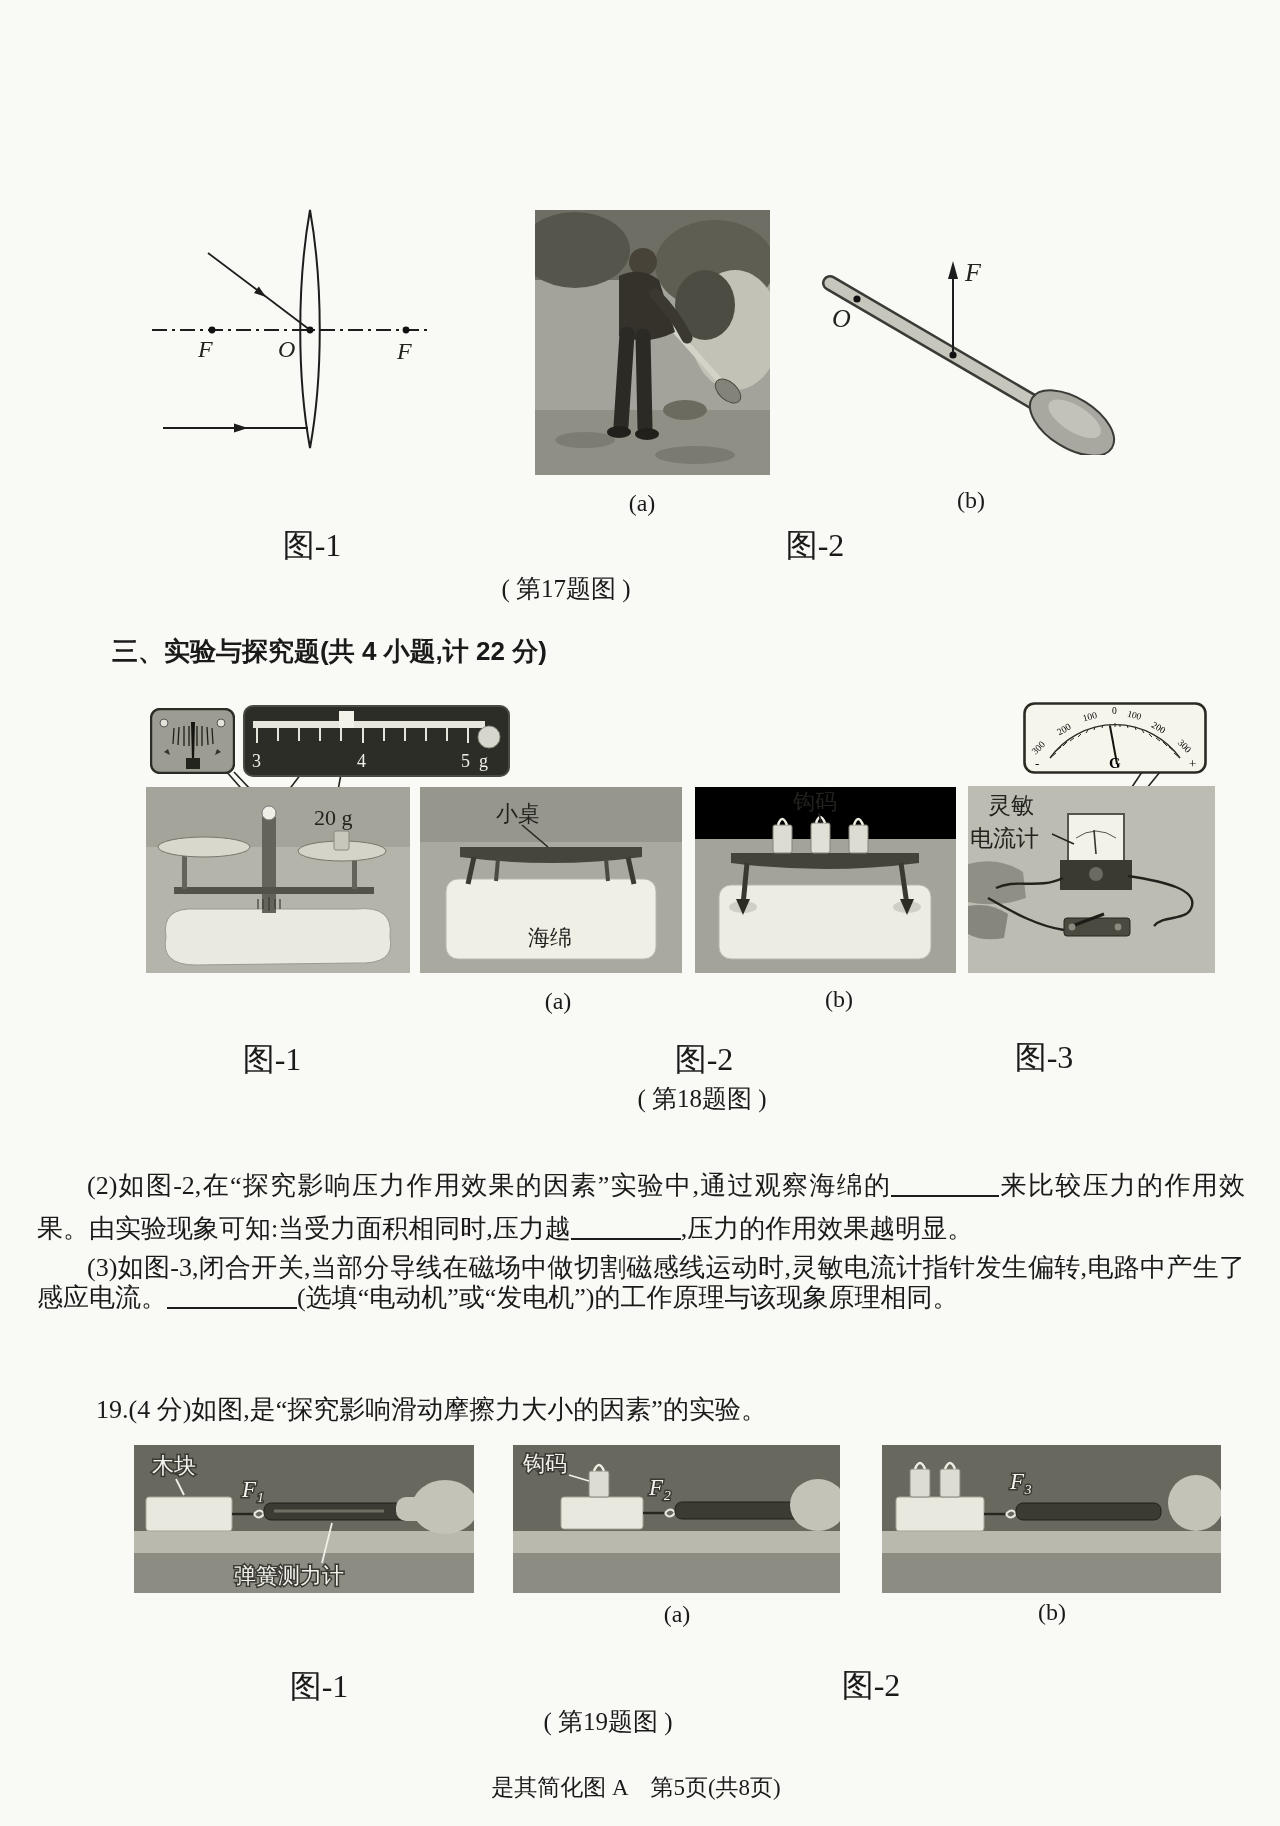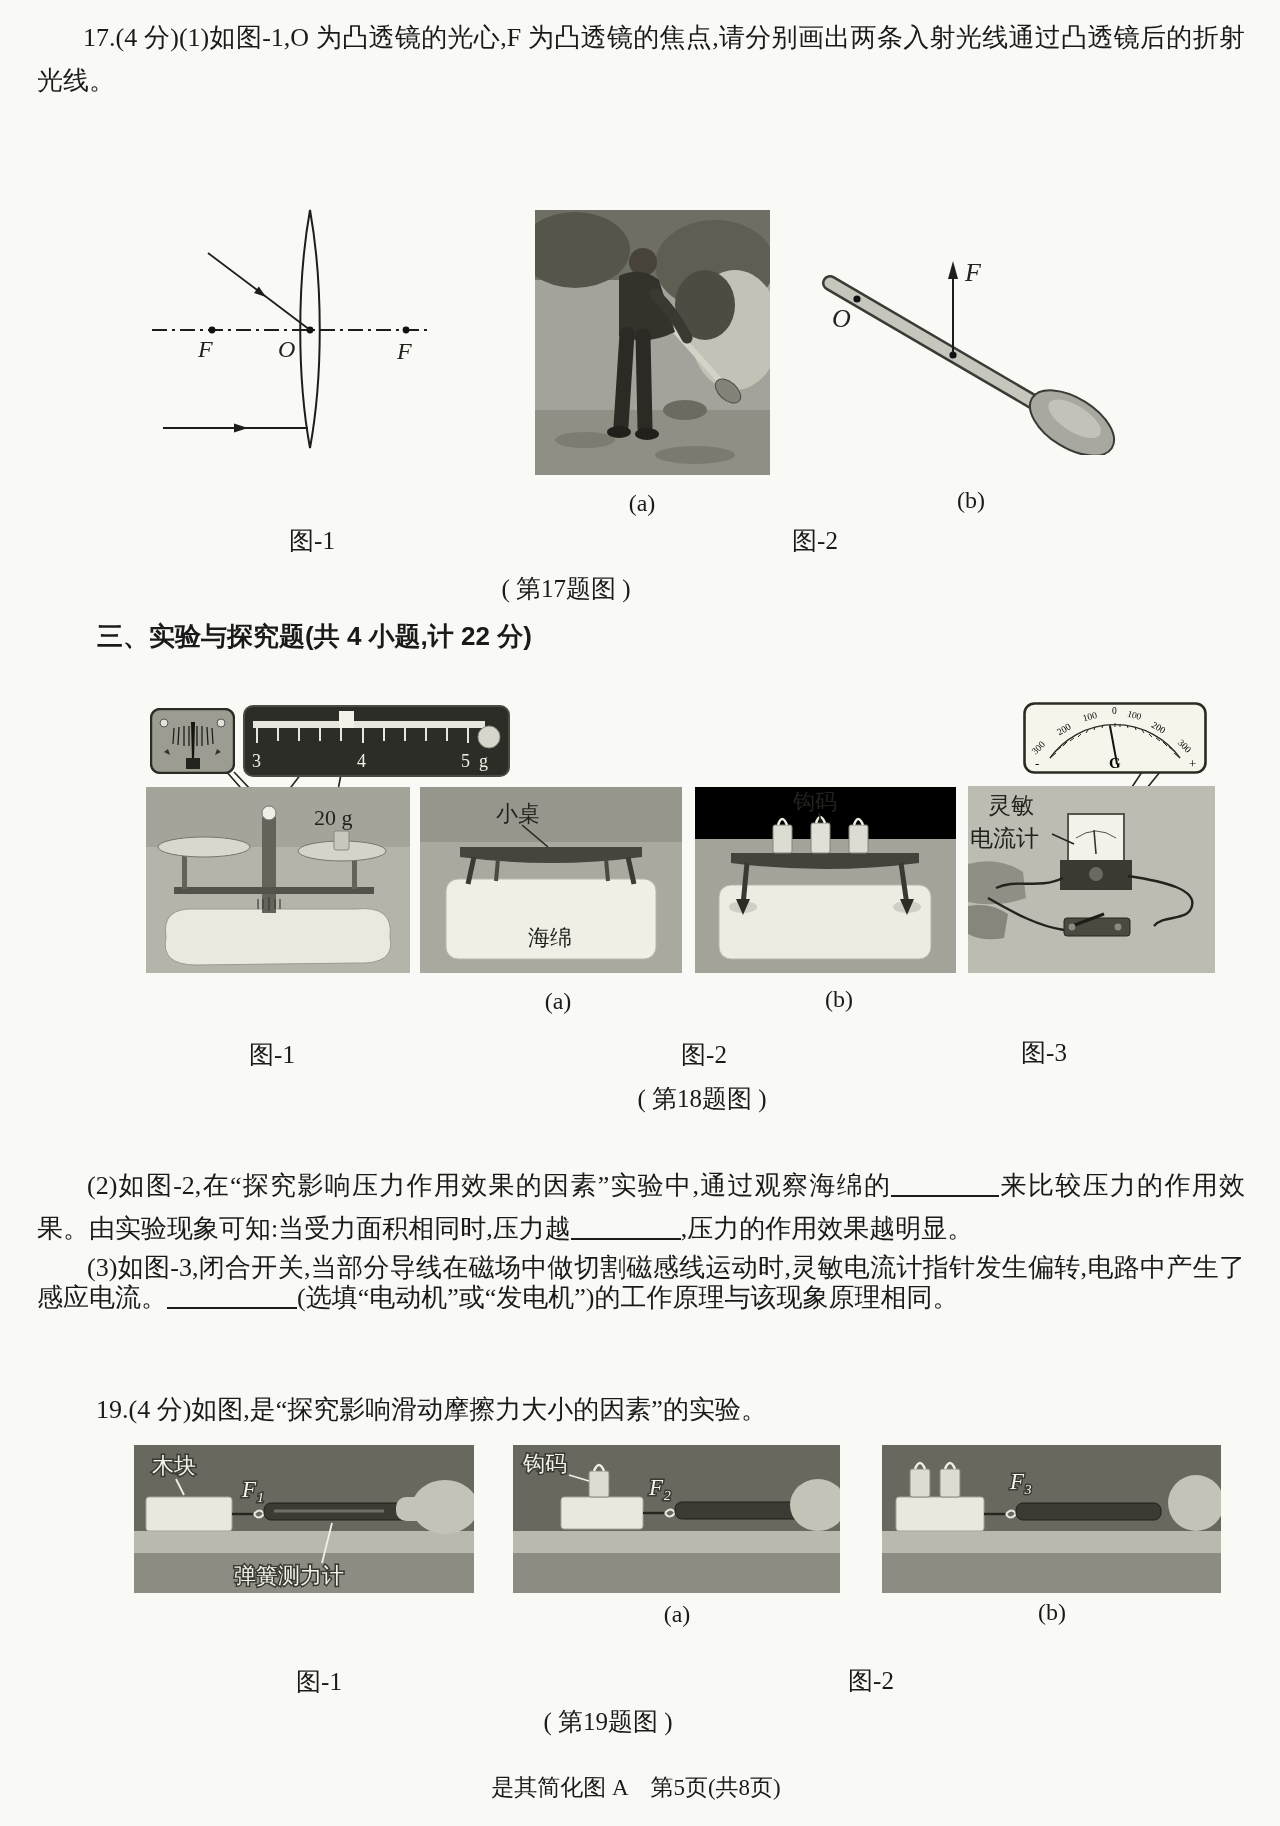--- a/index.html
+++ b/index.html
@@ -1,38 +1,37 @@
 <!DOCTYPE html>
 <html><head>
 <meta charset="utf-8">
 <style>
   html,body{margin:0;padding:0;background:#e8e8e4}
   .page{position:relative;width:1280px;height:1826px;background:#f9f9f5;
         font-family:"Liberation Serif",serif;color:#1a1a1a;overflow:hidden}
   .abs{position:absolute}
   .exam{font-size:26px;line-height:43px;text-align:justify;margin:0}
-  .hdr{font-weight:bold;font-size:26px;line-height:34px;margin:1px;font-family:"Liberation Sans",sans-serif}
+  .hdr{font-weight:bold;font-size:26px;line-height:34px;margin:16px;font-family:"Liberation Sans",sans-serif}
   .blank{display:inline-block;border-bottom:2px solid #1c1c1c;height:26px;vertical-align:-3px}
   .cap{font-size:24px;transform:translateX(-50%);white-space:nowrap}
-  .figno{font-size:25px;transform:translateX(-50%);white-space:nowrap}
+  .figno{font-size:32px;transform:translateX(-50%);white-space:nowrap}
   .groupcap{font-size:25px;transform:translateX(-50%);white-space:nowrap}
   .footer{font-size:23px;transform:translateX(-50%);white-space:nowrap}
   svg{display:block}
   svg text{font-family:"Liberation Serif",serif}
   .ital{font-style:italic}
   .wlabel{fill:#f2f2ec;paint-order:stroke;stroke:#3a3a33;stroke-width:3px}
   .dlabel{fill:#22221e}
 </style>
 </head>
 <body>
 
 <div class="page">
 
   <div class="abs" style="left:37px;top:16px;width:1208px">
-    <p class="exam" style="text-indent:46px">17.(4 分)(1)如图-1,O 为凸透镜的光心,F 为凸透镜的焦点,请分别画出两条入射光线通过凸透镜后的折射光线。</p>
   </div>
 
   <svg class="abs" style="left:140px;top:195px" width="300" height="265" viewBox="0 0 300 265">
     <line x1="12" y1="135" x2="292" y2="135" stroke="#1d1d1d" stroke-width="1.8" stroke-dasharray="15 5 3 5"></line>
     <path d="M170,15 C183,88 183,182 170,253 C157,182 157,88 170,15 Z" fill="none" stroke="#1d1d1d" stroke-width="2"></path>
     <circle cx="72" cy="135" r="3.4" fill="#111"></circle>
     <circle cx="170" cy="135" r="3.4" fill="#111"></circle>
     <circle cx="266" cy="135" r="3.4" fill="#111"></circle>
     <text x="58" y="162" font-size="24" class="ital dlabel">F</text>
     <text x="138" y="162" font-size="24" class="ital dlabel">O</text>

